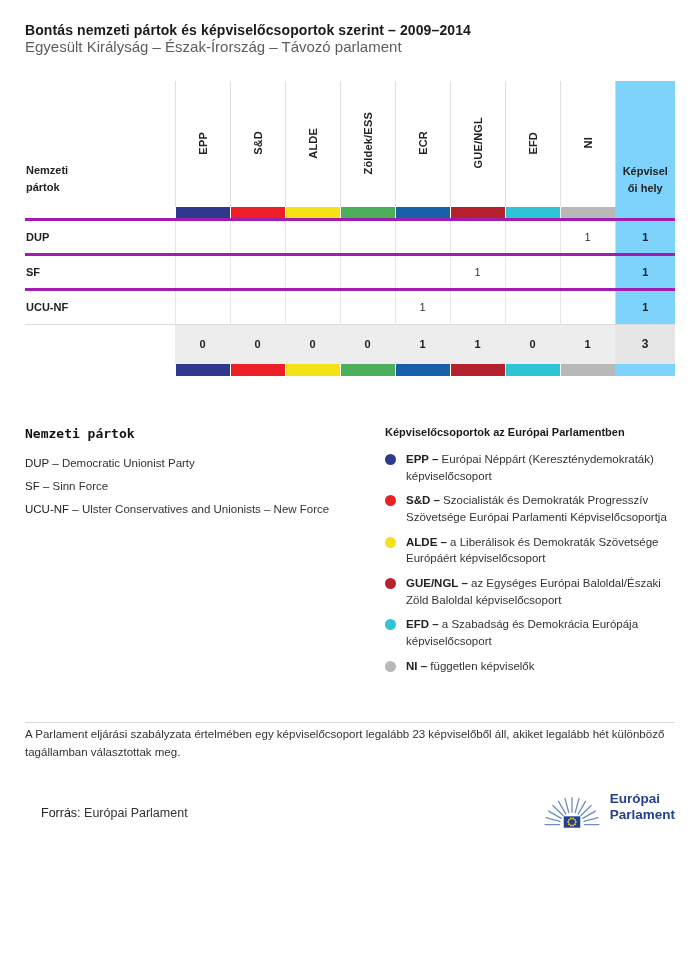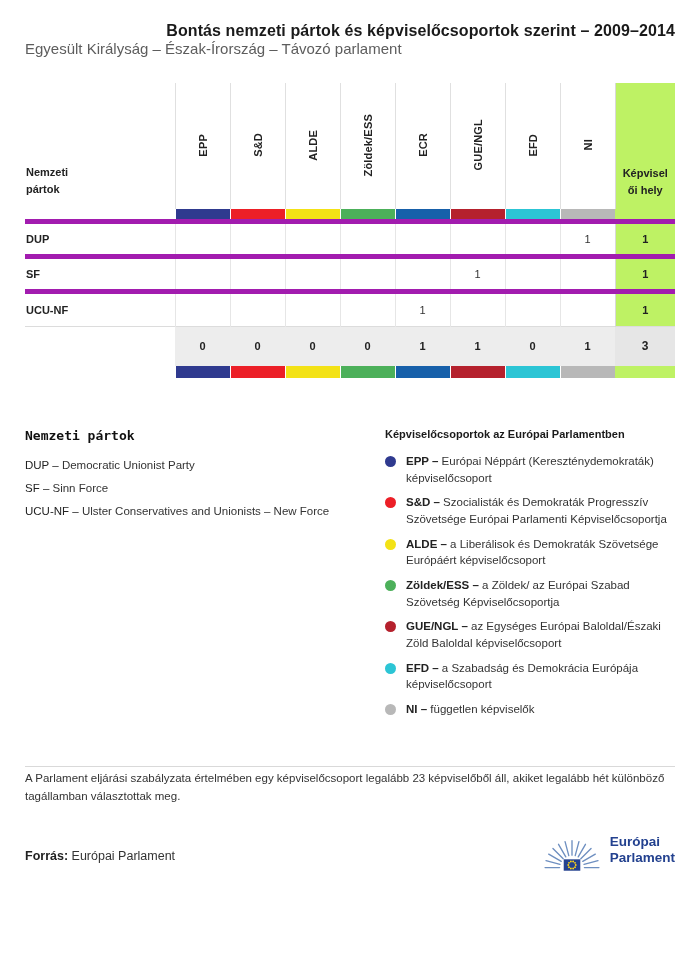--- a/index.html
+++ b/index.html
@@ -3,47 +3,47 @@
 <meta charset="utf-8">
 <style>
   * { margin:0; padding:0; box-sizing:border-box; }
   html,body { background:#ffffff; }
   body {
     width:700px; height:966px; overflow:hidden; position:relative;
     font-family:"Liberation Sans", sans-serif; color:#333;
   }
   .page { padding:22px 25px 0 25px; }
 
-  .title { font-size:16px; font-weight:bold; color:#1a1a1a; letter-spacing:.1px;text-align:right; }
+  .title { font-size:14px; font-weight:bold; color:#1a1a1a; letter-spacing:.1px; }
   .subtitle { font-size:15px; font-weight:normal; color:#5d5d5d; }
 
   
   table.main { border-collapse:collapse; table-layout:fixed; width:650px; margin-top:26px; }
   col.c-party { width:150px; }
   col.c-group { width:55px; }
   col.c-seats { width:60px; }
   td { font-size:11px; color:#333; }
 
   .head-row td { height:126px; }
   .corner { vertical-align:bottom; padding:0 0 10px 1px; }
   .corner-txt { display:inline-block; max-width:55px; font-weight:bold; color:#222; line-height:1.6; }
   .vhead { vertical-align:middle; text-align:center; border-left:1px solid #e0e0e0; }
   .vhead span {
     display:inline-block; writing-mode:vertical-rl; transform:rotate(180deg);
     font-weight:bold; font-size:11px; color:#222; letter-spacing:.2px;
   }
-  .seats-col { background:#bef264; }
+  .seats-col { background:#7dd3fc; }
   .seats-head { vertical-align:bottom; text-align:center; padding:0 5px 10px 5px;
     font-weight:bold; color:#222; overflow-wrap:anywhere; line-height:1.55;
     border-left:1px solid #d8d8d8; }
 
   .bar-row td { height:12px; }
   .bar-cell { border-left:1px solid #ffffff; }
 
-  .party-row td { height:35px; border-top:5px solid #a21caf; }
+  .party-row td { height:35px; border-top:3px solid #a21caf; }
   .party-name { font-weight:bold; color:#222; padding-left:1px; }
   .val { text-align:center; border-left:1px solid #e6e6e6; }
   .seat-val { text-align:center; font-weight:bold; color:#222; border-left:1px solid #d8d8d8; }
 
   .total-row td { height:40px; border-top:1px solid #dcdcdc; background:#ededed;
     text-align:center; font-weight:bold; color:#222; }
   .total-row td.blank { background:#ffffff; border-top:1px solid #dcdcdc; }
   .total-row td.total-seats { background:#e6e6e6; font-size:12px; }
 
   .botbar-row td { height:12px; }
@@ -65,21 +65,21 @@
   .gleg-text { font-size:11.5px; line-height:1.45; color:#333; }
   .gleg-abbr { font-weight:bold; color:#222; }
 
   
   .footnote-wrap { width:650px; border-top:1px solid #d9d9d9; margin-top:40px; padding-top:3px; }
   .footnote { font-size:11.5px; line-height:1.55; color:#333; }
 
   .bottom-row { width:650px; margin-top:22px; display:flex;
     justify-content:space-between; align-items:flex-end; }
   .source { font-size:12.5px; color:#333; margin-bottom:10px; }
-  .src-label { font-weight:bold; color:#222; }
+  .src-label { font-weight:normal; color:#222;margin-left:16px; }
 
   .logo { display:flex; align-items:center; }
   .logo svg { display:block; margin-right:9px; }
   .logo-text { color:#23418f; font-size:13.5px; font-weight:bold; line-height:1.2; }
 </style>
 </head>
 <body>
 
 <div class="page">
 
@@ -219,24 +219,20 @@
         <span class="gleg-dot" style="background: rgb(47, 58, 143);"></span>
         <span class="gleg-text"><span class="gleg-abbr">EPP –</span> <span>Európai Néppárt (Kereszténydemokraták) képviselőcsoport</span></span>
       </div>
       <div class="gleg-item">
         <span class="gleg-dot" style="background: rgb(236, 31, 39);"></span>
         <span class="gleg-text"><span class="gleg-abbr">S&amp;D –</span> <span>Szocialisták és Demokraták Progresszív Szövetsége Európai Parlamenti Képviselőcsoportja</span></span>
       </div>
       <div class="gleg-item">
         <span class="gleg-dot" style="background: rgb(243, 226, 22);"></span>
         <span class="gleg-text"><span class="gleg-abbr">ALDE –</span> <span>a Liberálisok és Demokraták Szövetsége Európáért képviselőcsoport</span></span>
-      </div>
-      <div class="gleg-item">
-        <span class="gleg-dot" style="background: rgb(76, 176, 90);"></span>
-        <span class="gleg-text"><span class="gleg-abbr">Zöldek/ESS –</span> <span>a Zöldek/ az Európai Szabad Szövetség Képviselőcsoportja</span></span>
       </div>
       <div class="gleg-item">
         <span class="gleg-dot" style="background: rgb(181, 33, 45);"></span>
         <span class="gleg-text"><span class="gleg-abbr">GUE/NGL –</span> <span>az Egységes Európai Baloldal/Északi Zöld Baloldal képviselőcsoport</span></span>
       </div>
       <div class="gleg-item">
         <span class="gleg-dot" style="background: rgb(44, 197, 213);"></span>
         <span class="gleg-text"><span class="gleg-abbr">EFD –</span> <span>a Szabadság és Demokrácia Európája képviselőcsoport</span></span>
       </div>
       <div class="gleg-item">

